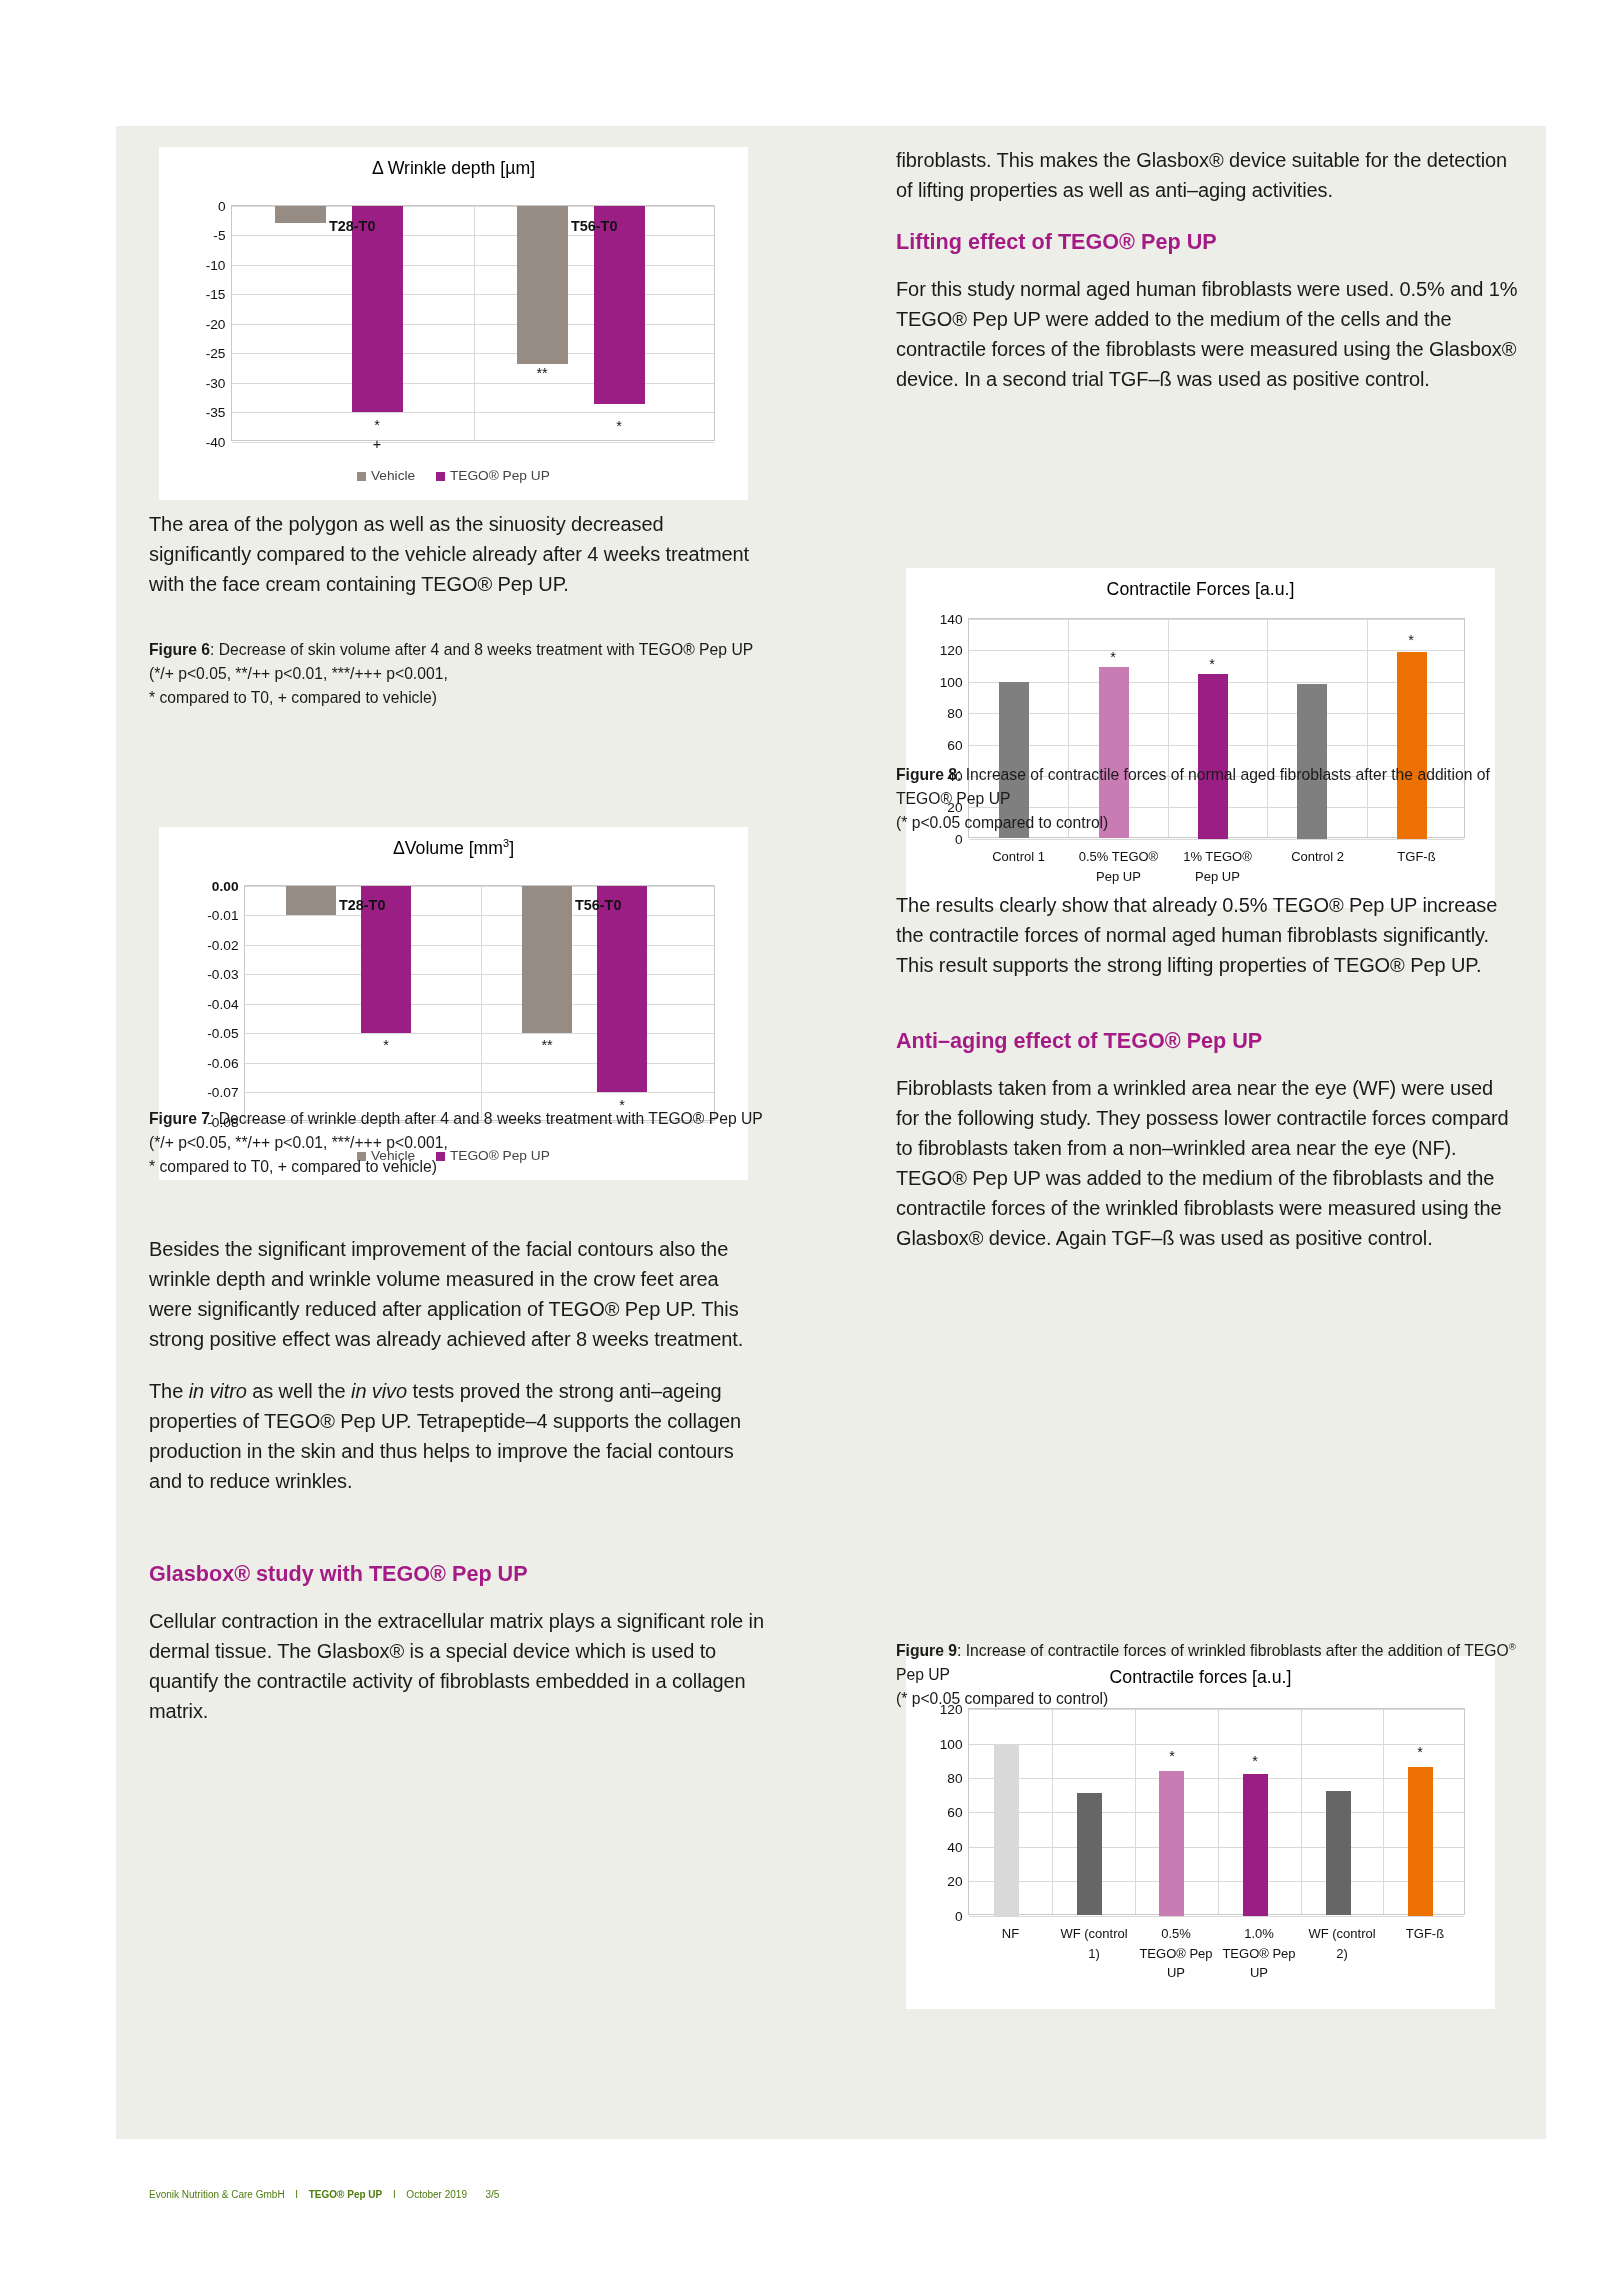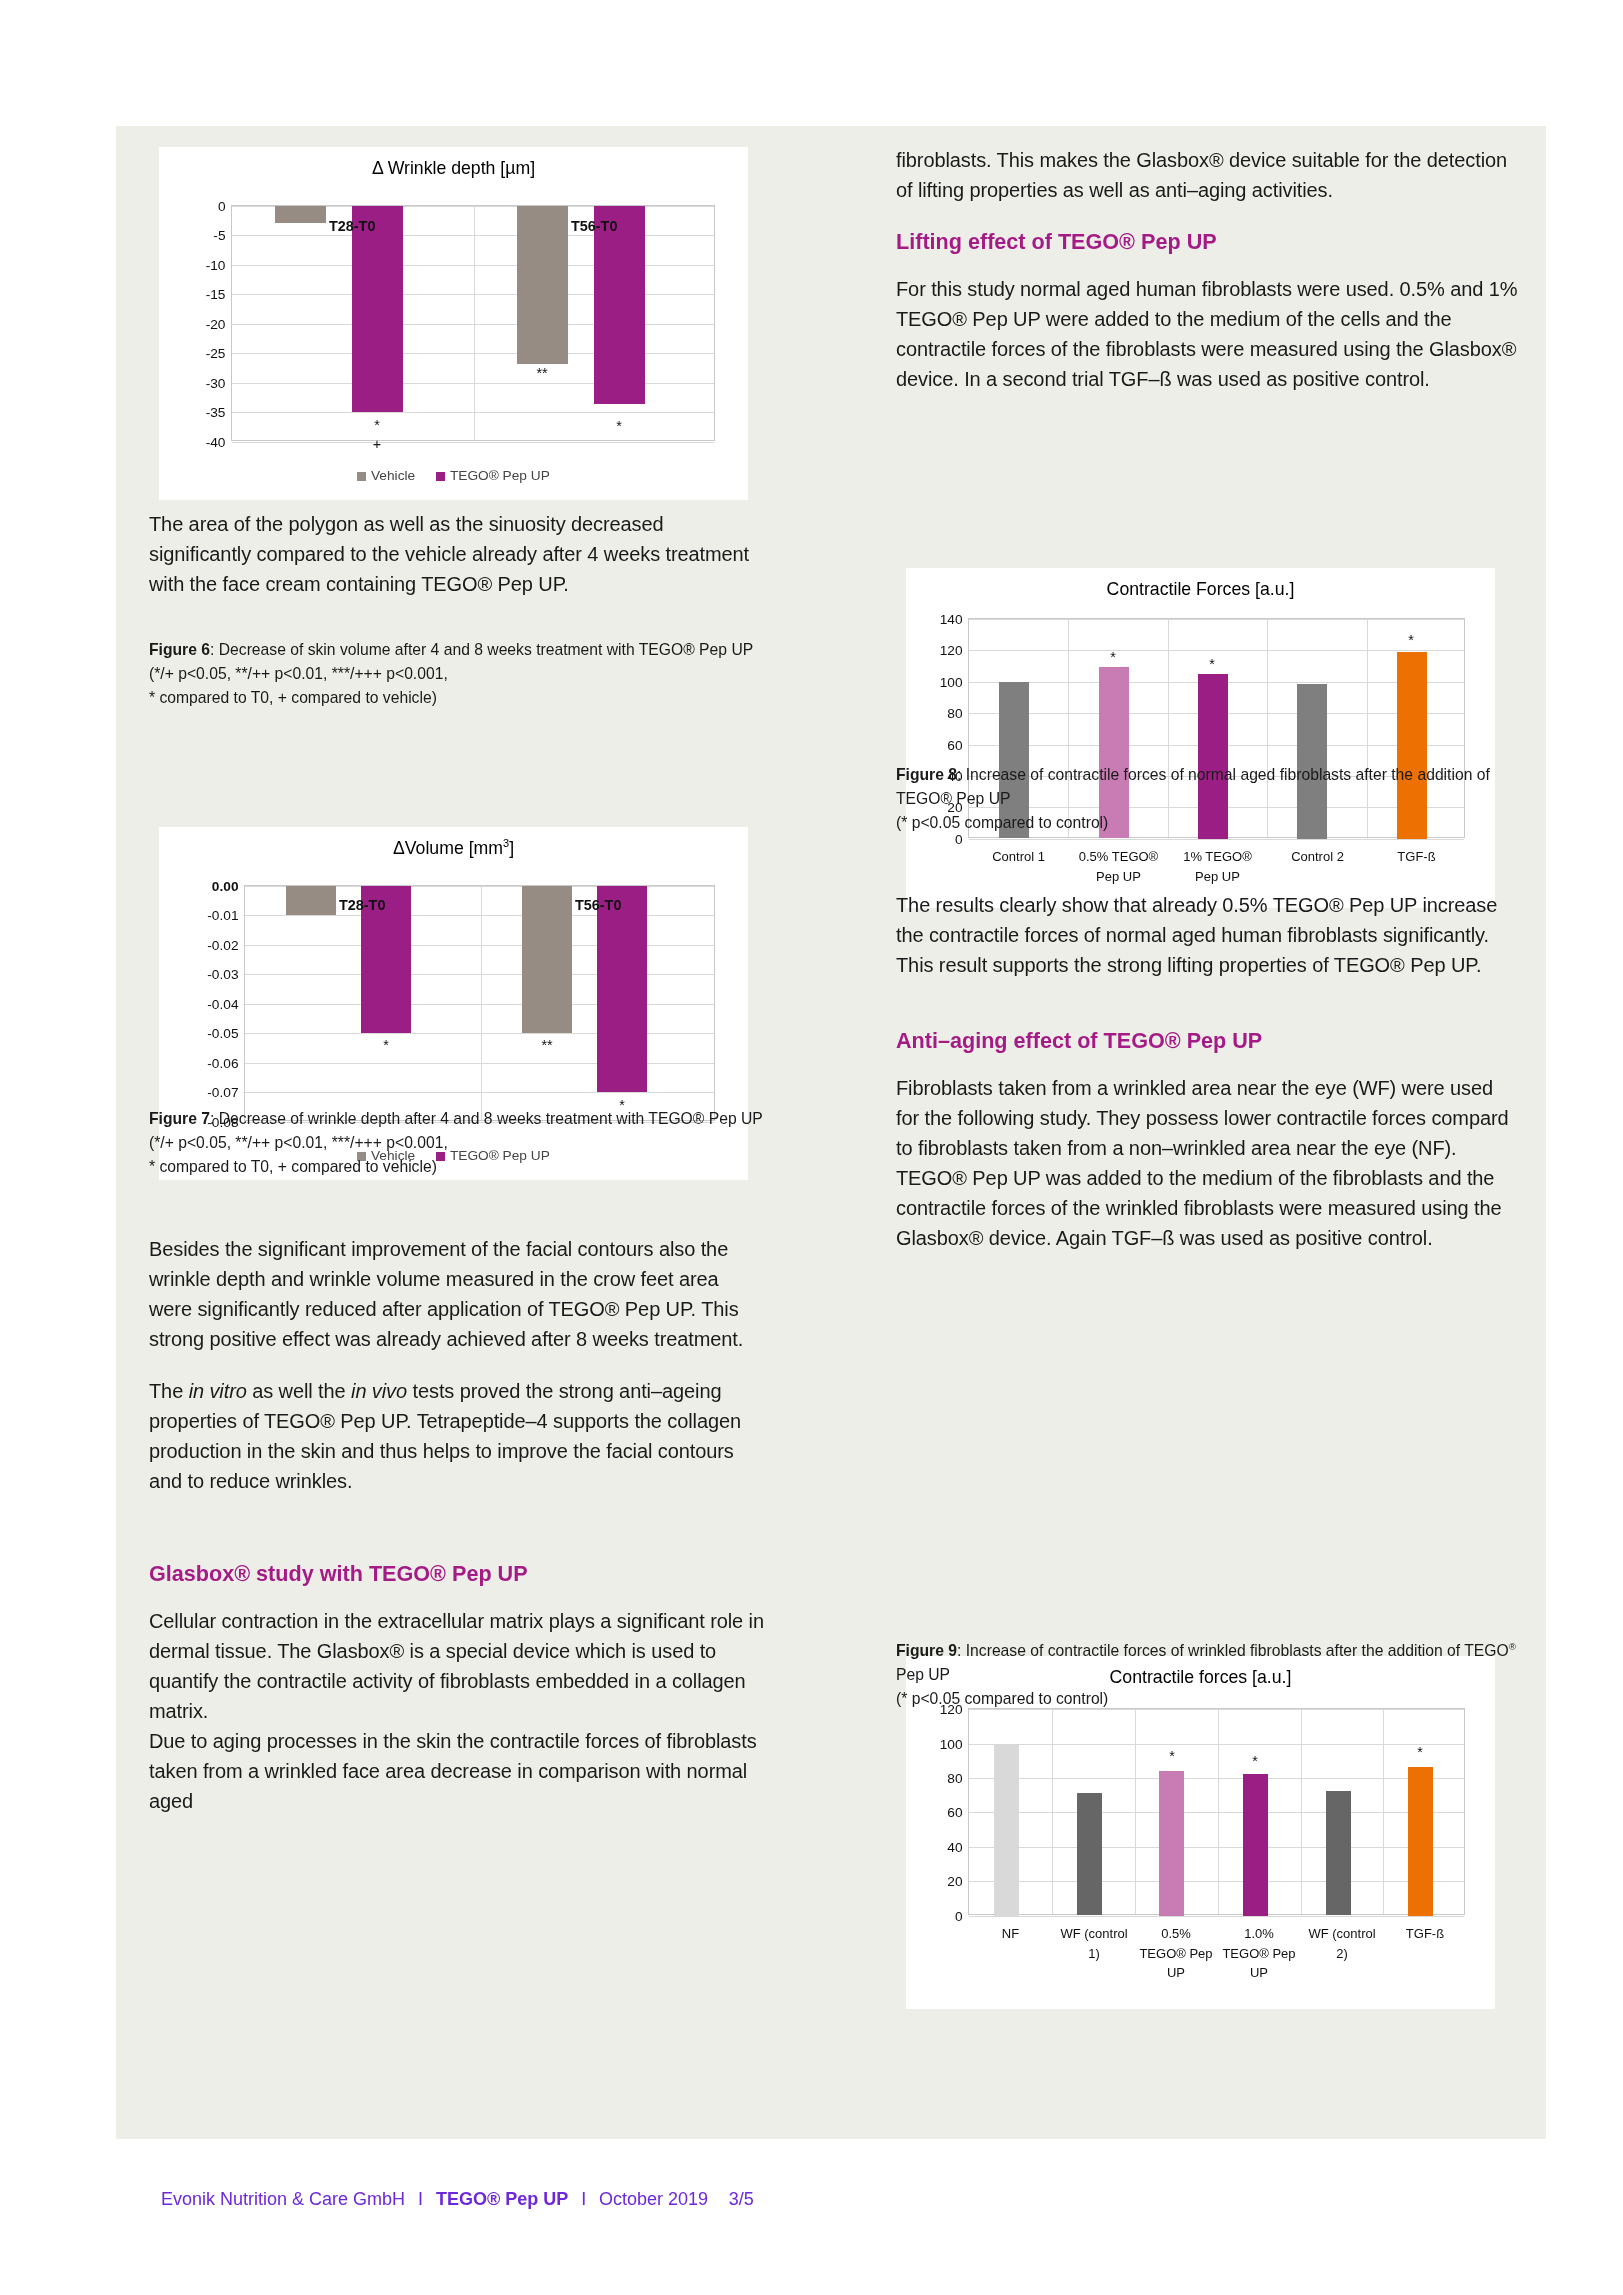--- a/index.html
+++ b/index.html
@@ -35,21 +35,21 @@
   .bar{position:absolute;}
   .xlab{position:absolute;text-align:center;font-size:13px;line-height:16.4px;color:#111;}
   .ann{position:absolute;font-size:14.4px;text-align:center;color:#111;}
   .catlab{position:absolute;font-size:14.4px;color:#111;font-weight:600;}
   .legend{position:absolute;width:100%;text-align:center;font-size:13.7px;color:#444;}
   .legend span.sw{display:inline-block;width:9.2px;height:9.2px;margin-right:4.6px;
                   vertical-align:-0.7px;}
   .legend span.it{margin:0 10.5px;white-space:nowrap;}
 
   
-  #footer{position:absolute;left:161px;top:2189px;font-size:18px;color:#6d28d9;}
+  #footer{position:absolute;left:149px;top:2189px;font-size:10px;color:#4d7c0f;}
   #footer b{font-weight:bold;}
 </style>
 </head>
 <body>
 
 <div id="page-panel"></div>
 
 <div class="chart-box" id="chart1" style="position:absolute;left:159px;top:147px;width:589px;height:353px;">
   <div class="chart-title">Δ Wrinkle depth [µm]</div>
   <div class="plot" id="c1-plot" style="left:72px;top:58px;width:484px;height:236px;border:0.7px solid #c9c9c9;">
@@ -257,21 +257,20 @@
 
   <p class="body">Besides the significant improvement of the facial contours also the wrinkle depth and wrinkle volume measured in the crow feet area were significantly reduced after application of TEGO® Pep UP. This strong positive effect was already achieved after 8 weeks treatment.</p>
 
   <p class="body"><span>The </span><span class="ital">in vitro</span><span> as well the </span><span class="ital">in vivo</span><span> tests proved the strong anti–ageing properties of TEGO® Pep UP. Tetrapeptide–4 supports the collagen production in the skin and thus helps to improve the facial contours and to reduce wrinkles.</span></p>
 
   <div class="spacer-md"></div>
 
   <h2 class="sec">Glasbox® study with TEGO® Pep UP</h2>
 
   <p class="body tight">Cellular contraction in the extracellular matrix plays a significant role in dermal tissue. The Glasbox® is a special device which is used to quantify the contractile activity of fibroblasts embedded in a collagen matrix.</p>
-  <p class="body">Due to aging processes in the skin the contractile forces of fibroblasts taken from a wrinkled face area decrease in comparison with normal aged</p>
 </div>
 
 <div id="col-right">
   <p class="body">fibroblasts. This makes the Glasbox® device suitable for the detection of lifting properties as well as anti–aging activities.</p>
 
   <h2 class="sec">Lifting effect of TEGO® Pep UP</h2>
 
   <p class="body">For this study normal aged human fibroblasts were used. 0.5% and 1% TEGO® Pep UP were added to the medium of the cells and the contractile forces of the fibroblasts were measured using the Glasbox® device. In a second trial TGF–ß was used as positive control.</p>
 
   <div style="height:347px;"></div>

